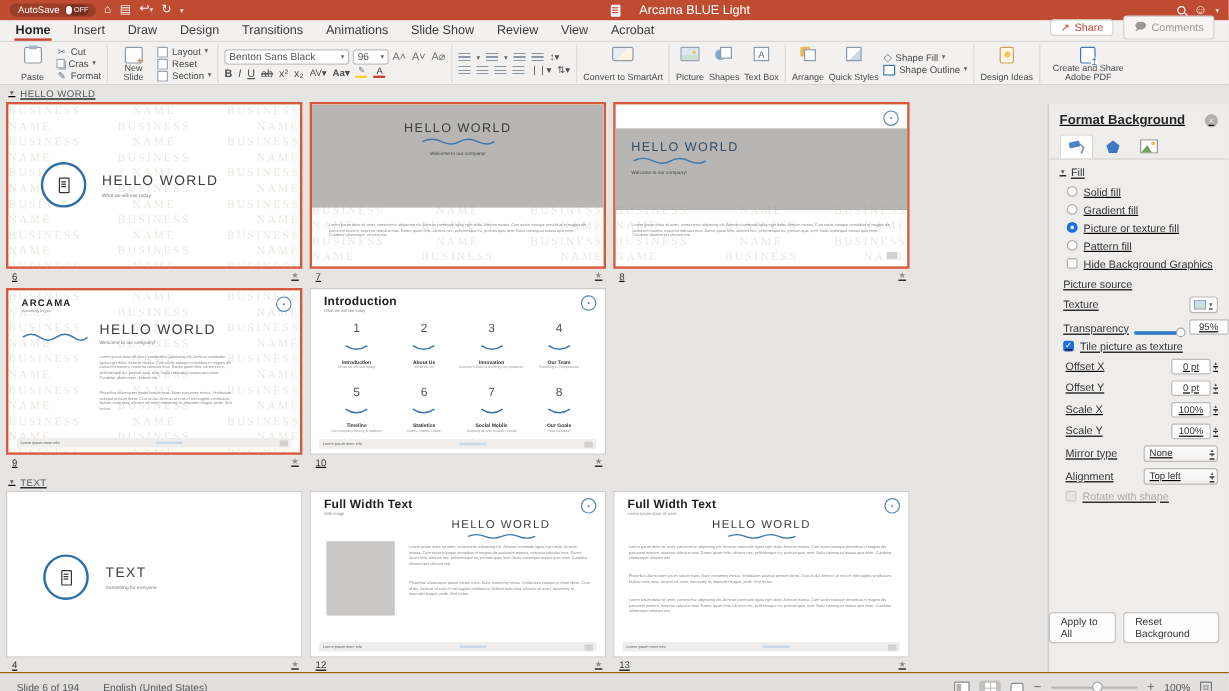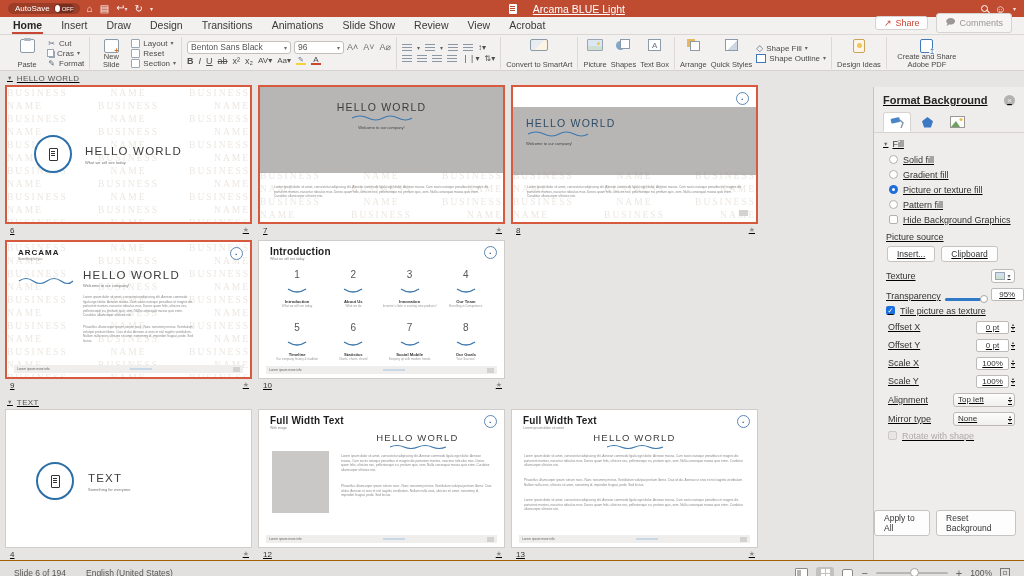--- a/index.html
+++ b/index.html
@@ -6,21 +6,21 @@
   html,body { width:1024px; height:576px; overflow:hidden; font-family:"Liberation Sans",sans-serif; background:#e6e5e4; }
 
   
   .titlebar { height:17px; background:#bf4b31; display:flex; align-items:center; padding:0 8px; color:#fff; gap:7px; }
   .autosave { display:flex; align-items:center; gap:4px; background:rgba(0,0,0,.18); border-radius:8px; padding:1px 6px 1px 7px; font-size:8px; }
   .toggle { width:20px; height:9px; background:rgba(0,0,0,.25); border-radius:5px; position:relative; display:flex; align-items:center; }
   .knob { width:7px; height:7px; background:#fff; border-radius:50%; margin-left:1px; }
   .toggle-state { font-size:6px; margin-left:2px; }
   .tb-ic { font-size:10px; line-height:10px; color:#fff; opacity:.95; }
   .caret { font-size:6px; opacity:.85; }
-  .tb-title { flex:1; display:flex; justify-content:center; align-items:center; gap:16px; font-size:10.5px;text-decoration:underline; }
+  .tb-title { flex:1; display:flex; justify-content:center; align-items:center; gap:16px; font-size:10.5px; }
   .doc-ic { width:8px; height:10px; background:#fff; border-radius:1px; position:relative; display:inline-block; }
   .doc-ic::after { content:""; position:absolute; left:1.5px; top:2px; width:5px; height:1px; background:#bf4b31; box-shadow:0 2px 0 #bf4b31, 0 4px 0 #bf4b31; }
   .mag { width:7px; height:7px; border:1.4px solid #fff; border-radius:50%; position:relative; display:inline-block; }
   .mag::after { content:""; position:absolute; width:4px; height:1.4px; background:#fff; transform:rotate(45deg); right:-3px; bottom:-1px; }
 
   
   .tabrow { height:18px; background:#f3f1f0; border-bottom:1px solid #dad7d5; display:flex; align-items:flex-end; padding:0 12px; gap:17px; font-size:10.5px; color:#3a3a3a; }
   .tab { padding:0 1px 3px; cursor:default; }
   .tab.active { font-weight:bold; color:#262626; border-bottom:2px solid #c74634; padding-bottom:1px; }
   .tabrow-right { margin-left:auto; display:flex; gap:8px; align-items:center; padding-bottom:1px; }
@@ -38,21 +38,21 @@
   .bigico.newslide::after { content:"+"; position:absolute; right:-1px; bottom:-2px; font-size:8px; color:#c7743b; font-weight:bold; }
   .stack { display:flex; flex-direction:column; justify-content:center; gap:1px; }
   .minibtn { display:flex; align-items:center; gap:3px; font-size:8px; line-height:9px; color:#4a4a4a; }
   .mi { width:9px; height:9px; display:inline-flex; align-items:center; justify-content:center; font-size:8px; color:#5f7183; }
   .mi.box { border:1px solid #9aa6b2; border-radius:1px; background:#fff; }
   .mi.copy { border:1px solid #9aa6b2; background:#fff; box-shadow:1.5px 1.5px 0 -0.5px #9aa6b2; width:7px; height:8px; }
   .fontrow { display:flex; flex-direction:column; justify-content:center; gap:2px; }
   .combos { display:flex; gap:3px; align-items:center; }
   .combo { background:#fff; border:1px solid #c2bfbd; border-radius:3px; height:13px; display:flex; align-items:center; justify-content:space-between; padding:0 3px; font-size:8.5px; color:#555; }
   .combo.name { width:104px; }
-  .combo.size { width:50px; }
+  .combo.size { width:30px; }
   .fmtrow { display:flex; gap:5px; align-items:center; font-size:9px; color:#4e4e4e; }
   .fmtrow .b { font-weight:bold; } .fmtrow .i { font-style:italic; } .fmtrow .u { text-decoration:underline; } .fmtrow .s { text-decoration:line-through; }
   .lines { width:10px; height:8px; background:repeating-linear-gradient(#8b97a3 0 1px, transparent 1px 3px); }
   .hl { width:10px; height:9px; border-bottom:2.5px solid #f3d23a; font-size:7px; text-align:center; color:#5f7183; line-height:7px; }
   .fc { width:10px; height:9px; border-bottom:2.5px solid #c74634; font-size:8px; text-align:center; color:#444; line-height:7px; }
   .twolabel { display:flex; flex-direction:column; align-items:center; justify-content:space-between; padding:2px 0 1px; text-align:center; line-height:7px; }
   .smartart { width:18px; height:12px; border:1px solid #8d9aa8; border-radius:2px; background:linear-gradient(135deg,#e8edf2 50%,#fdf3e3 50%); }
   .pic-ic { width:16px; height:12px; border:1px solid #9aa6b2; background:linear-gradient(180deg,#dbe7f2 60%,#cfe0d2 60%); border-radius:1px; position:relative; }
   .pic-ic::after { content:""; position:absolute; right:2px; top:2px; width:3px; height:3px; border-radius:50%; background:#f0c659; }
   .shapes-ic { width:14px; height:12px; position:relative; }
@@ -269,21 +269,21 @@
           </span>
       </div>
       <div class="fmtrow">
         <span class="b">B</span>
         <span class="i">I</span>
         <span class="u">U</span>
         <span class="s">ab</span>
         <span>x²</span>
         <span>x₂</span>
         <span style="font-size:8px;">AV▾</span>
-        <span style="font-size:8px;">Aa▾</span>
+        <span style="font-size:8px;font-weight:bold;">Aa▾</span>
         <span class="hl">✎</span>
         <span class="fc">A</span>
       </div>
     </div>
   </div>
   <div class="grp">
     <div class="fontrow">
       <div class="fmtrow">
         <span class="lines"></span>
           <span class="caret">▾</span>
@@ -626,24 +626,20 @@
     <div class="row">
         <span class="radio"></span>
         <span>Pattern fill</span>
       </div>
     <div class="row">
         <span class="chk"></span>
         <span>Hide Background Graphics</span>
       </div>
 
     <div class="plabel">Picture source</div>
-    <div class="btnrow">
-      <span class="pbtn">Insert...</span>
-      <span class="pbtn">Clipboard</span>
-    </div>
 
     <div class="kvrow">
       <span>Texture</span>
       <span class="texbtn">
           <span class="tpic"></span>
           <span class="caret" style="color:#555;">▾</span>
         </span>
     </div>
 
     <div class="kvrow" style="gap:4px;align-items:flex-end;">
@@ -696,33 +692,33 @@
       <span>Scale Y</span>
       <span class="spin">
           <span class="spinval">100%</span>
           <span class="stepper">
             <span>▲</span>
             <span>▼</span>
           </span>
         </span>
     </div>
     <div class="kvrow indent">
+      <span>Mirror type</span>
+      <span class="popup">
+          <span>None</span>
+          <span class="dblcaret">
+            <span>▲</span>
+            <span>▼</span>
+          </span>
+        </span>
+    </div>
+    <div class="kvrow indent">
       <span>Alignment</span>
       <span class="popup">
           <span>Top left</span>
-          <span class="dblcaret">
-            <span>▲</span>
-            <span>▼</span>
-          </span>
-        </span>
-    </div>
-    <div class="kvrow indent">
-      <span>Mirror type</span>
-      <span class="popup">
-          <span>None</span>
           <span class="dblcaret">
             <span>▲</span>
             <span>▼</span>
           </span>
         </span>
     </div>
     <div class="row" style="padding-left:14px;">
         <span class="chk dis"></span>
         <span class="dis-label">Rotate with shape</span>
       </div>

